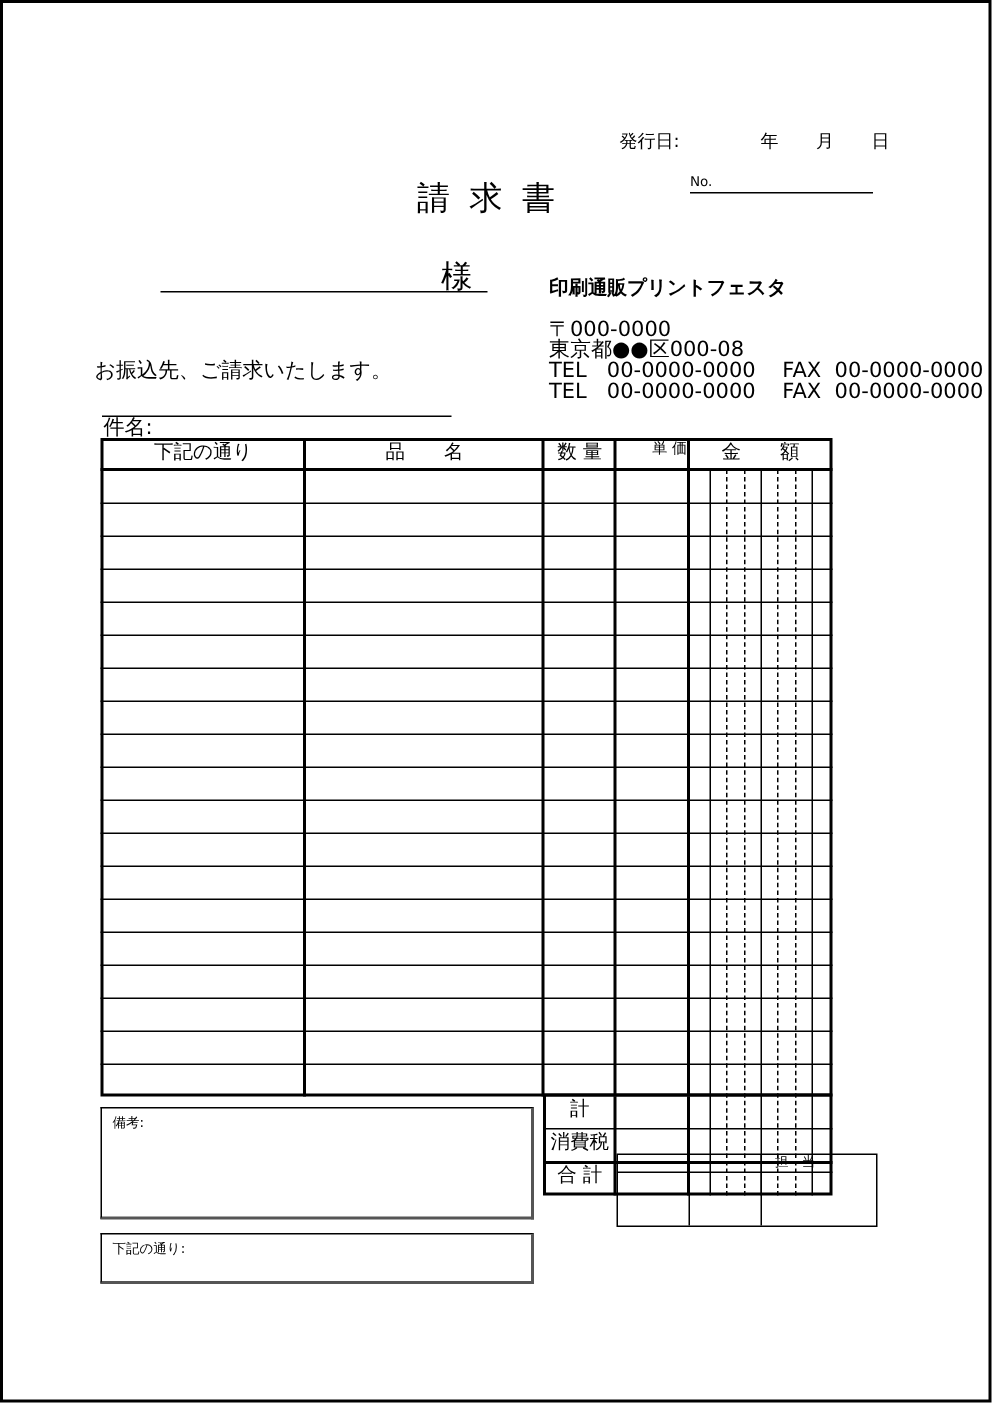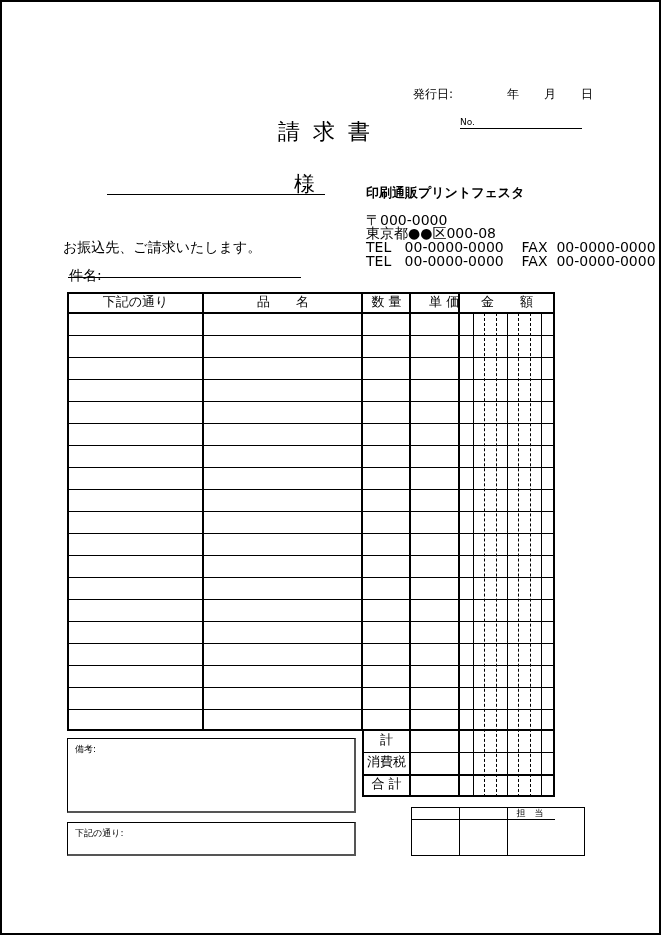--- a/index.html
+++ b/index.html
@@ -38,21 +38,21 @@
 <div class="abs t small" style="left:366px;top:226px;">東京都●●区000-08</div>
 <div class="abs t small" style="left:366px;top:240px;">
   <span>TEL</span>&nbsp;&nbsp;&nbsp;<span>00-0000-0000</span>&nbsp;&nbsp;&nbsp;&nbsp;<span>FAX</span>&nbsp;&nbsp;<span>00-0000-0000</span>
 </div>
 <div class="abs t small" style="left:366px;top:254px;">
   <span>TEL</span>&nbsp;&nbsp;&nbsp;<span>00-0000-0000</span>&nbsp;&nbsp;&nbsp;&nbsp;<span>FAX</span>&nbsp;&nbsp;<span>00-0000-0000</span>
 </div>
 
 <div class="abs t small" style="left:63px;top:240px;">お振込先、ご請求いたします。</div>
 
-<div class="abs t small" style="left:69px;top:268px;">件名:</div>
+<div class="abs t small" style="left:69px;top:278px;">件名:</div>
 <div class="hline" style="left:68px;top:277px;width:233px;"></div>
 
 <div id="grid">
     <div style="position: absolute; left: 67px; top: 292px; width: 488px; height: 439px; border: 2px solid rgb(0, 0, 0); box-sizing: border-box;"></div>
     <div style="position: absolute; left: 67px; top: 312px; width: 488px; border-top: 2px solid rgb(0, 0, 0);"></div>
     <div style="position: absolute; left: 67px; top: 335px; width: 488px; border-top: 1px solid rgb(0, 0, 0);"></div>
     <div style="position: absolute; left: 67px; top: 357px; width: 488px; border-top: 1px solid rgb(0, 0, 0);"></div>
     <div style="position: absolute; left: 67px; top: 379px; width: 488px; border-top: 1px solid rgb(0, 0, 0);"></div>
     <div style="position: absolute; left: 67px; top: 401px; width: 488px; border-top: 1px solid rgb(0, 0, 0);"></div>
     <div style="position: absolute; left: 67px; top: 423px; width: 488px; border-top: 1px solid rgb(0, 0, 0);"></div>
@@ -181,36 +181,36 @@
     <div style="position: absolute; left: 496px; top: 313px; height: 484px; border-left: 1px dashed rgb(0, 0, 0);"></div>
     <div style="position: absolute; left: 507px; top: 313px; height: 484px; border-left: 1px solid rgb(0, 0, 0);"></div>
     <div style="position: absolute; left: 518px; top: 313px; height: 484px; border-left: 1px dashed rgb(0, 0, 0);"></div>
     <div style="position: absolute; left: 530px; top: 313px; height: 484px; border-left: 1px dashed rgb(0, 0, 0);"></div>
     <div style="position: absolute; left: 541px; top: 313px; height: 484px; border-left: 1px solid rgb(0, 0, 0);"></div>
   </div>
 
 <div class="abs t" style="left:68px;top:295px;width:135px;text-align:center;font-size:13px;">下記の通り</div>
 <div class="abs t" style="left:204px;top:295px;width:158px;text-align:center;font-size:13px;">品　　名</div>
 <div class="abs t" style="left:363px;top:295px;width:47px;text-align:center;font-size:13px;">数 量</div>
-<div class="abs t" style="left:429px;top:295px;width:47px;text-align:left;font-size:13px;">単 価</div>
+<div class="abs t" style="left:411px;top:295px;width:47px;text-align:right;font-size:10px;">単 価</div>
 <div class="abs t" style="left:460px;top:295px;width:94px;text-align:center;font-size:13px;">金　　額</div>
 
 <div class="abs t" style="left:363px;top:733px;width:47px;text-align:center;font-size:13px;">計</div>
 <div class="abs t" style="left:363px;top:755px;width:47px;text-align:center;font-size:13px;">消費税</div>
 <div class="abs t" style="left:363px;top:777px;width:47px;text-align:center;font-size:13px;">合 計</div>
 
 <div class="box" style="left:67px;top:738px;width:289px;height:75px;">
   <div class="lbl t">備考:</div>
 </div>
 
 <div class="box" style="left:67px;top:822px;width:289px;height:34px;">
   <div class="lbl t">下記の通り:</div>
 </div>
 
-<div class="abs" style="left:411px;top:807px;width:174px;height:49px;border:1px solid #000;box-sizing:border-box;">
+<div class="abs" style="left:411px;top:769px;width:174px;height:49px;border:1px solid #000;box-sizing:border-box;">
   <div class="abs" style="left:0;top:11px;width:143px;border-top:1px solid #000;"></div>
   <div class="abs" style="left:47px;top:0;height:47px;border-left:1px solid #000;"></div>
   <div class="abs" style="left:95px;top:0;height:47px;border-left:1px solid #000;"></div>
   <div class="abs t" style="left:0;top:1px;width:47px;text-align:center;font-size:9px;"></div>
   <div class="abs t" style="left:48px;top:1px;width:47px;text-align:center;font-size:9px;"></div>
   <div class="abs t" style="left:96px;top:1px;width:47px;text-align:center;font-size:9px;letter-spacing:3px;">担 当</div>
   <div class="abs" style="left:0;top:12px;width:47px;height:35px;"></div>
   <div class="abs" style="left:48px;top:12px;width:47px;height:35px;"></div>
   <div class="abs" style="left:96px;top:12px;width:47px;height:35px;"></div>
 </div>

